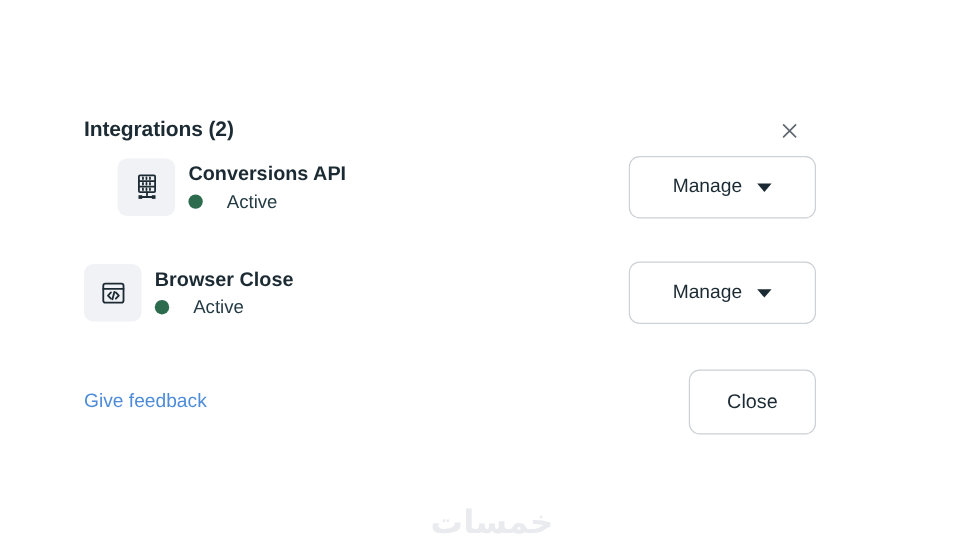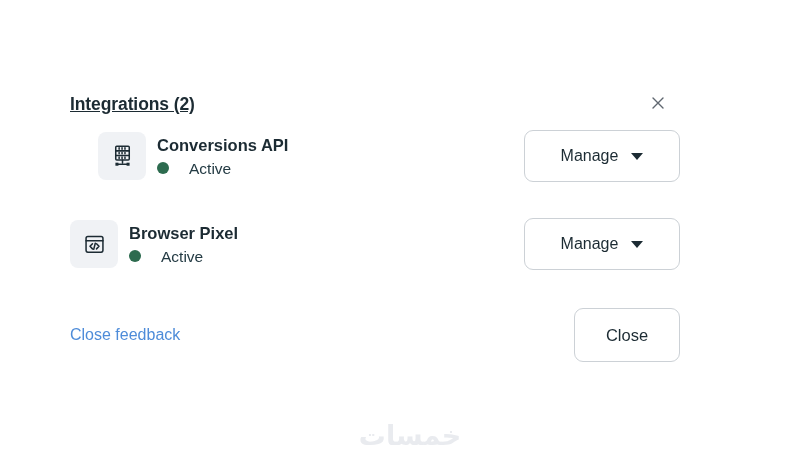--- a/index.html
+++ b/index.html
@@ -9,21 +9,21 @@
     height: 460px;
     background: #ffffff;
     overflow: hidden;
     font-family: "Liberation Sans", sans-serif;
     color: #1c2b33;
   }
   .dialog { position: absolute; left: 70px; top: 94px; width: 610px; height: 272px; }
 
   .dlg-header {
     position: absolute; top: 0; left: 0; right: 0; height: 24px;
-    display: flex; align-items: flex-start; justify-content: space-between; text-decoration: underline;
+    display: flex; align-items: flex-end; justify-content: space-between;
   }
   .dlg-title {
     margin: 0; font-size: 17.5px; font-weight: bold; color: #1c2b33;
     letter-spacing: -0.1px;
   }
   .close-x {
     background: none; border: none; padding: 0; margin: 0 13px 0 0;
     cursor: pointer; height: 18px; line-height: 0;
   }
 
@@ -126,33 +126,33 @@
       <div class="icon-box">
         <svg width="27" height="27" viewBox="0 0 24 24" fill="none" stroke="#1c2b33" stroke-width="1.35" stroke-linecap="round" stroke-linejoin="round">
           <rect x="4.5" y="4.8" width="15" height="14" rx="1.6"></rect>
           <line x1="4.5" y1="8.6" x2="19.5" y2="8.6"></line>
           <polyline points="10.2,11.3 8,13.6 10.2,15.9"></polyline>
           <polyline points="13.8,11.3 16,13.6 13.8,15.9"></polyline>
           <line x1="12.7" y1="10.9" x2="11.3" y2="16.3"></line>
         </svg>
       </div>
       <div class="int-text">
-        <div class="int-name">Browser Pixel</div>
+        <div class="int-name">Browser Close</div>
         <div class="int-status">
           <span class="dot"></span>
           <span>Active</span>
         </div>
       </div>
       <button class="manage-btn">
         <span>Manage</span>
         <span class="caret"></span>
       </button>
     </div>
 
     <div class="dlg-footer">
-      <a class="feedback">Close feedback</a>
+      <a class="feedback">Give feedback</a>
       <button class="close-btn">Close</button>
     </div>
 
   </div>
 
   <div class="watermark">خمسات</div>
 </div>
 
 </body></html>

